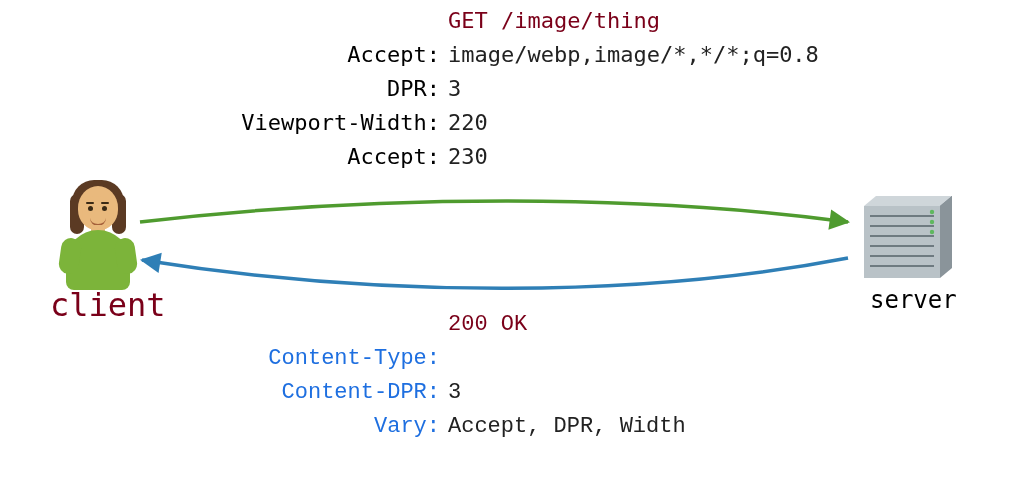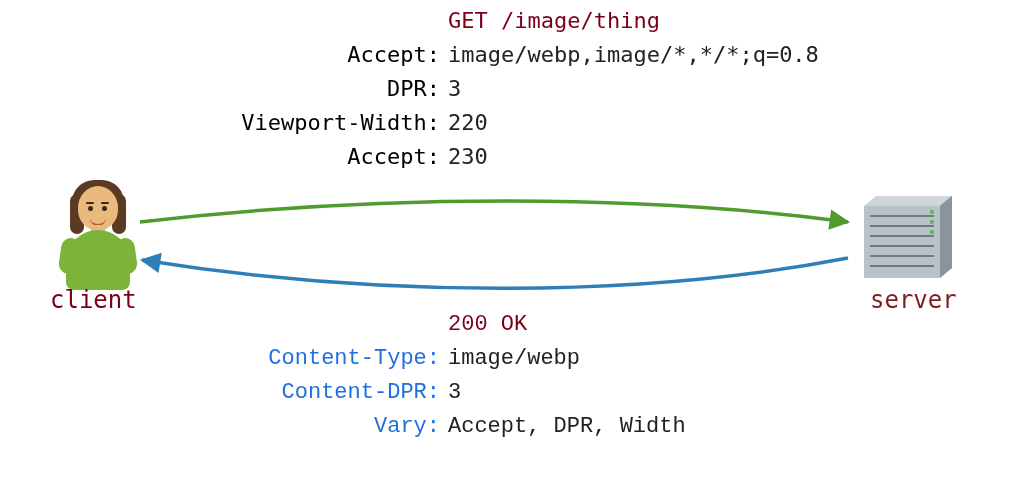--- a/index.html
+++ b/index.html
@@ -50,27 +50,27 @@
     line-height: 34px;
     font-family: Liberation Mono, monospace;
   }
 
   
   .label-client {
     position: absolute;
     left: 50px;
     top: 286px;
     color: #7a0019;
-    font-size: 24px;
+    font-size: 32px;
   }
   .label-server {
     position: absolute;
     left: 870px;
     top: 286px;
-    color: #7f1d1d;
+    color: #000000;
     font-size: 24px;
   }
 
   
   svg.arrows {
     position: absolute;
     left: 0; top: 0;
     width: 1012px; height: 502px;
     pointer-events: none;
   }
@@ -205,21 +205,20 @@
     </div>
   </div>
 
   <div class="res-block">
     <div class="hdr-row">
       <div class="hdr-key"></div>
       <div class="hdr-val req-line">200 OK</div>
     </div>
     <div class="hdr-row">
       <div class="hdr-key k-blue"><span>Content-Type</span>:</div>
-      <div class="hdr-val">image/webp</div>
     </div>
     <div class="hdr-row">
       <div class="hdr-key k-blue"><span>Content-DPR</span>:</div>
       <div class="hdr-val">3</div>
     </div>
     <div class="hdr-row">
       <div class="hdr-key k-blue"><span>Vary</span>:</div>
       <div class="hdr-val">Accept, DPR, Width</div>
     </div>
   </div>

